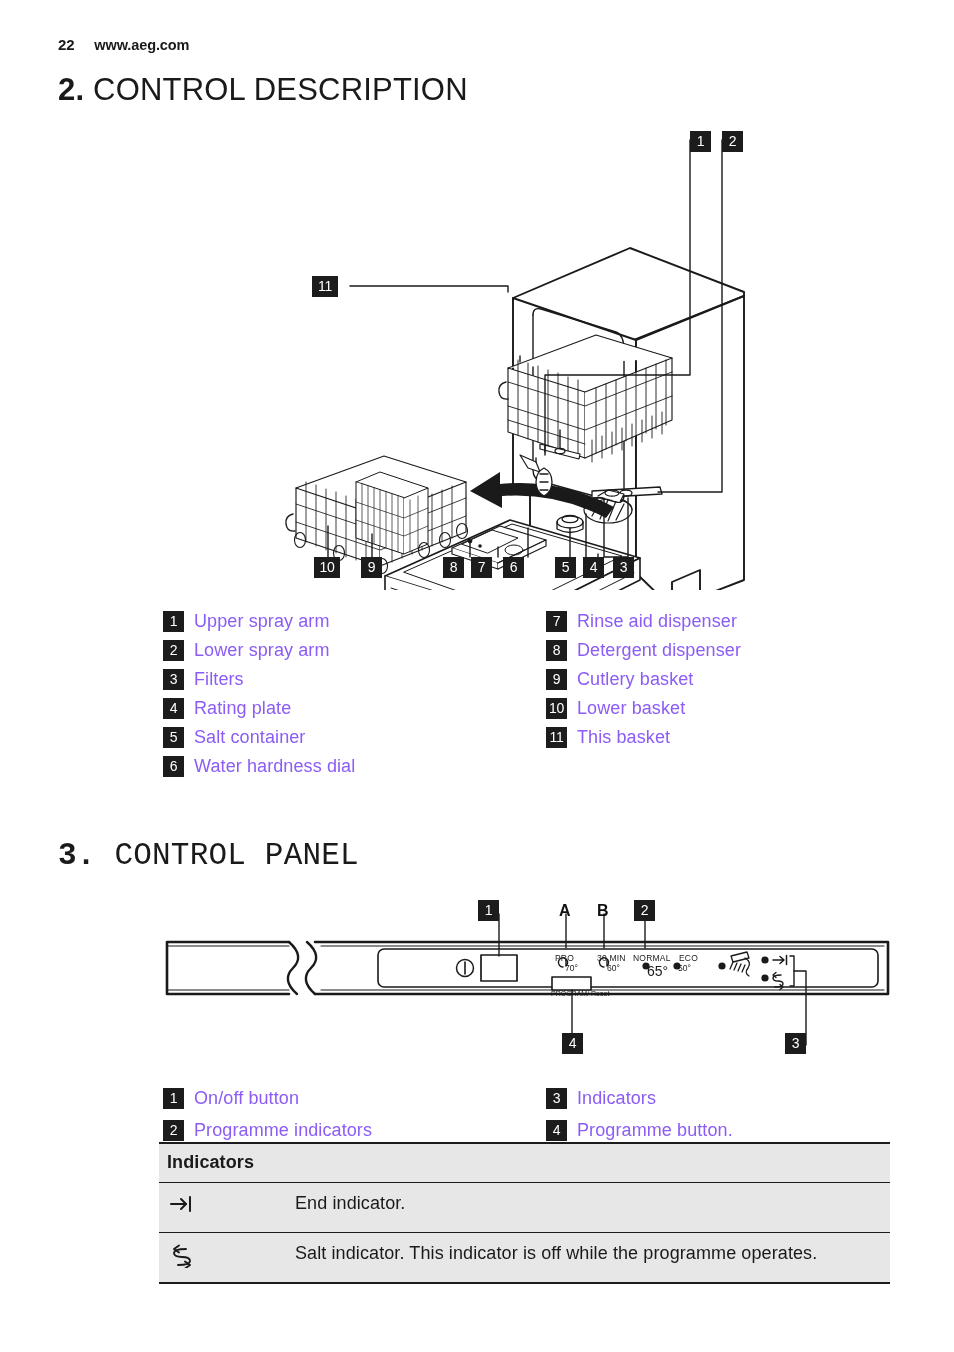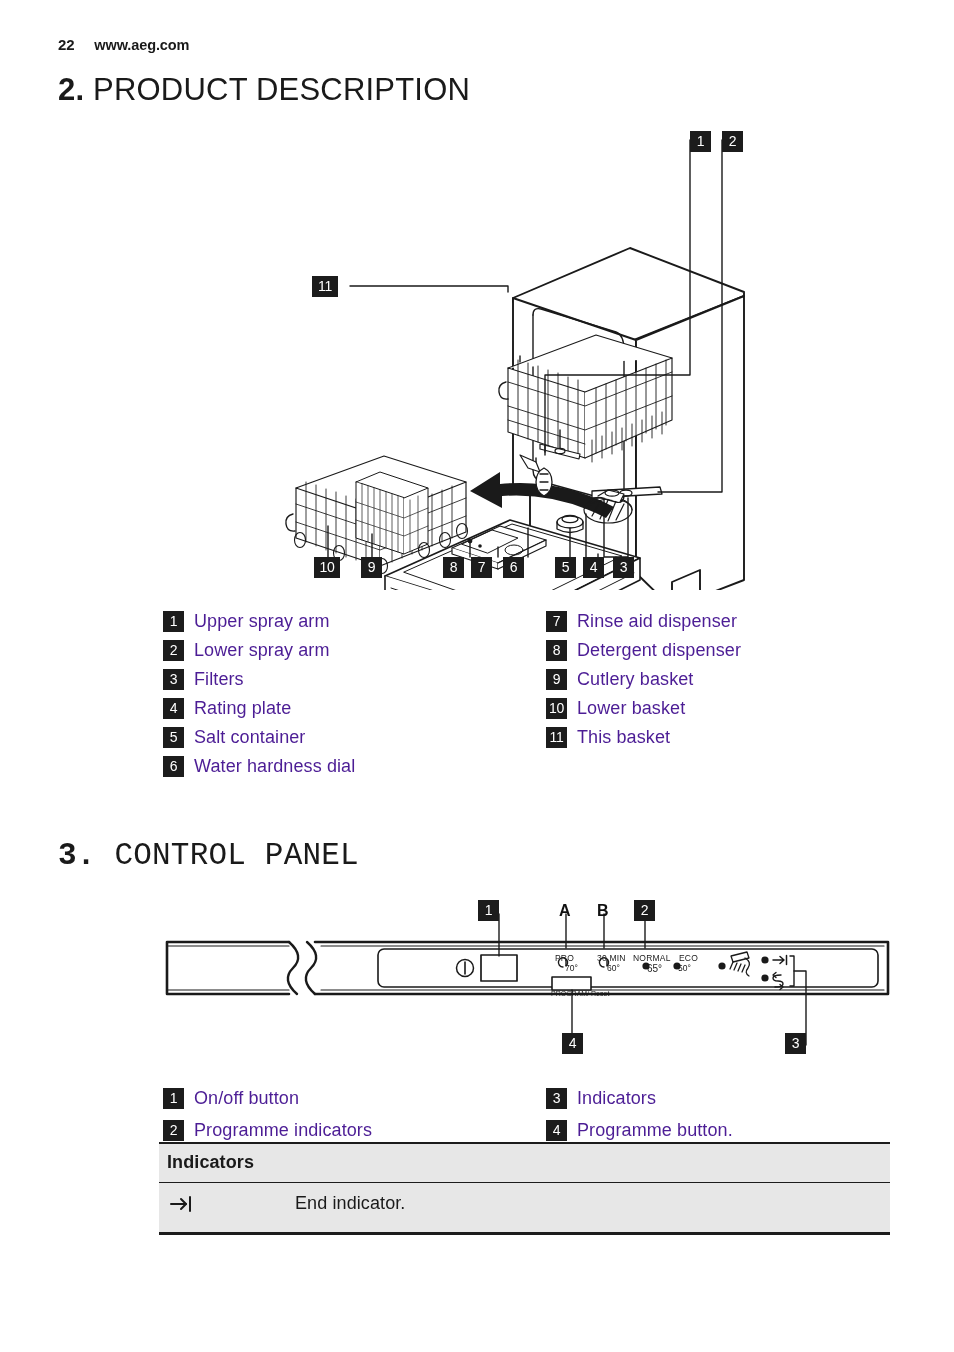--- a/index.html
+++ b/index.html
@@ -100,21 +100,21 @@
     line-height: 21px;
     text-align: center;
     letter-spacing: -0.3px;
     flex: 0 0 auto;
     padding: 0 2px;
     box-sizing: border-box;
   }
   .legend-label {
     font-size: 18px;
     font-weight: 300;
-    color: #4c1d95;
+    color: #8b5cf6;
     letter-spacing: 0.1px;
     white-space: nowrap;
   }
   #legend-left { left: 163px; top: 607px; }
   #legend-right { left: 546px; top: 607px; }
 
   #cp-legend-left { left: 163px; top: 1082px; }
   #cp-legend-right { left: 546px; top: 1082px; }
   #cp-legend-left .legend-row, #cp-legend-right .legend-row { height: 32px; }
 
@@ -186,21 +186,21 @@
 </head>
 <body>
 
 <div class="page-header">
   <span class="page-num">22</span>
   <span class="page-url">www.aeg.com</span>
 </div>
 
 <div class="section-heading" id="heading-product">
   <span class="snum">2.</span>
-  <span>PRODUCT DESCRIPTION</span>
+  <span>CONTROL DESCRIPTION</span>
 </div>
 
 <div id="illustration">
   <svg width="954" height="480" viewBox="0 0 954 480" fill="none" stroke="#1a1a1a" stroke-width="1.6" stroke-linejoin="round" stroke-linecap="round">
 
     <g>
       <path d="M513 188 L630 138 L744 182 L744 186 L634 230 L513 192 Z" fill="#ffffff" stroke-width="1.9"></path>
     </g>
 
     <g>
@@ -564,21 +564,21 @@
 <div class="chip" style="left:562px; top:1033px;">4</div>
 <div class="chip" style="left:785px; top:1033px;">3</div>
 
 <div style="position:absolute; left:555px; top:953px; font-size:8.5px; letter-spacing:0.2px;">PRO</div>
 <div style="position:absolute; left:565px; top:963px; font-size:8.5px;">70°</div>
 
 <div style="position:absolute; left:597px; top:953px; font-size:8.5px; letter-spacing:0.2px;">30 MIN</div>
 <div style="position:absolute; left:607px; top:963px; font-size:8.5px;">60°</div>
 
 <div style="position:absolute; left:633px; top:953px; font-size:8.5px; letter-spacing:0.2px;">NORMAL</div>
-<div style="position:absolute; left:647px; top:963px; font-size:10px;">65°</div>
+<div style="position:absolute; left:647px; top:963px; font-size:14px;">65°</div>
 
 <div style="position:absolute; left:679px; top:953px; font-size:8.5px; letter-spacing:0.2px;">ECO</div>
 <div style="position:absolute; left:678px; top:963px; font-size:8.5px;">50°</div>
 
 <div style="position:absolute; left:551px; top:990px; font-size:7px; letter-spacing:0px;">PROGRAM/ Reset</div>
 
 <div class="legend" id="cp-legend-left">
   <div class="legend-row">
     <span class="legend-num">1</span>
     <span class="legend-label">On/off button</span>
@@ -615,13 +615,27 @@
           <polyline points="14,7 19,12 14,17"></polyline>
           <line x1="23" y1="5" x2="23" y2="19"></line>
         </svg>
       </span>
     </div>
     <div class="c2">
       <span class="desc-text">End indicator.</span>
     </div>
   </div>
 
+  <div class="trow body last">
+    <div class="c1">
+      <span class="ind-glyph">
+        <svg width="30" height="26" viewBox="0 0 30 26" fill="none" stroke="#1a1a1a" stroke-width="1.9" stroke-linecap="round" stroke-linejoin="round">
+          <path d="M19 7 Q7 7 7 11 Q7 15 15 15 Q23 15 23 19 Q23 23 11 23"></path>
+          <polyline points="12,3.5 7,7 12,10.5"></polyline>
+          <polyline points="18,19.5 23,23 18,26.5"></polyline>
+        </svg>
+      </span>
+    </div>
+    <div class="c2">
+      <span class="desc-text">Salt indicator. This indicator is off while the programme operates.</span>
+    </div>
+  </div>
 </div>
 
 </body></html>

